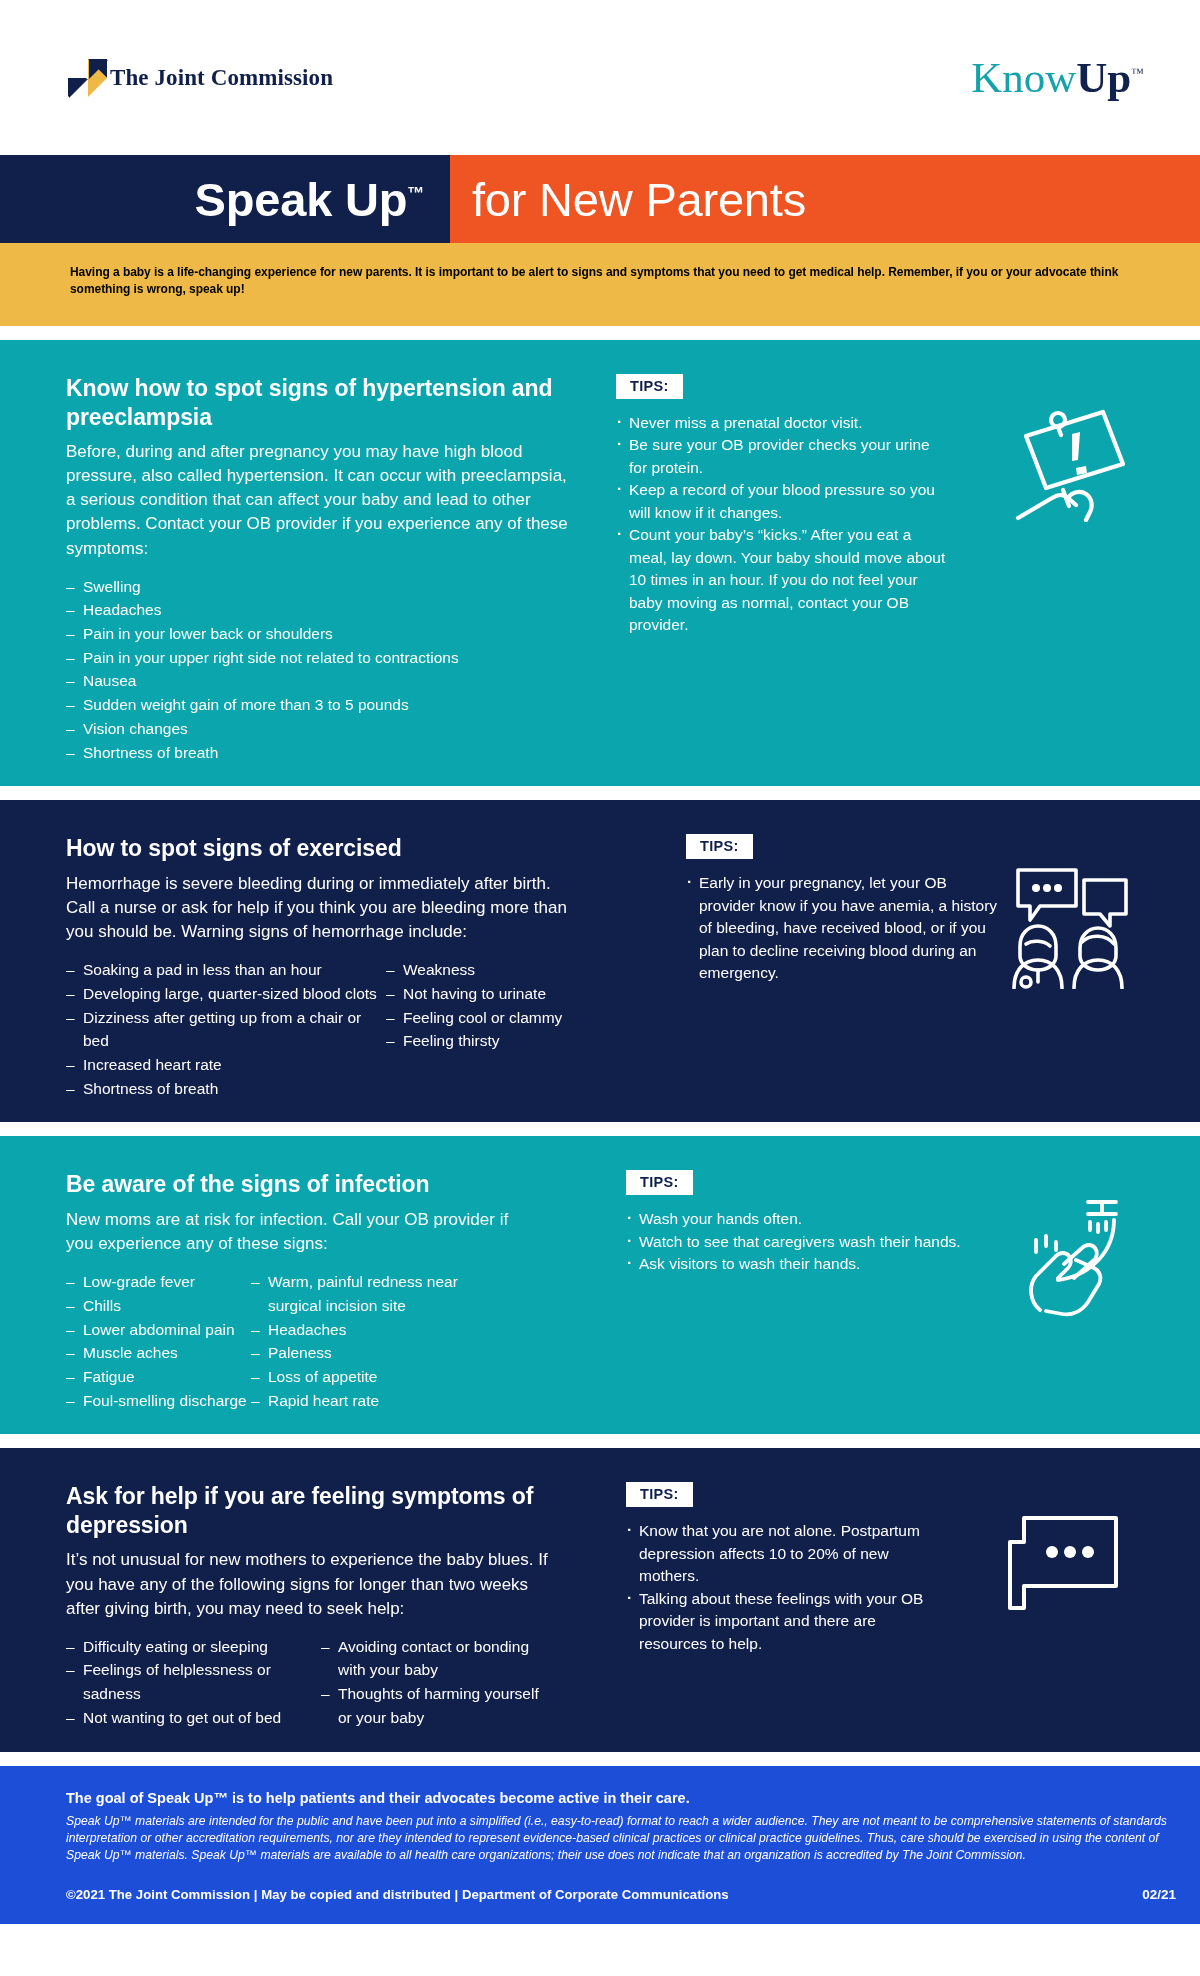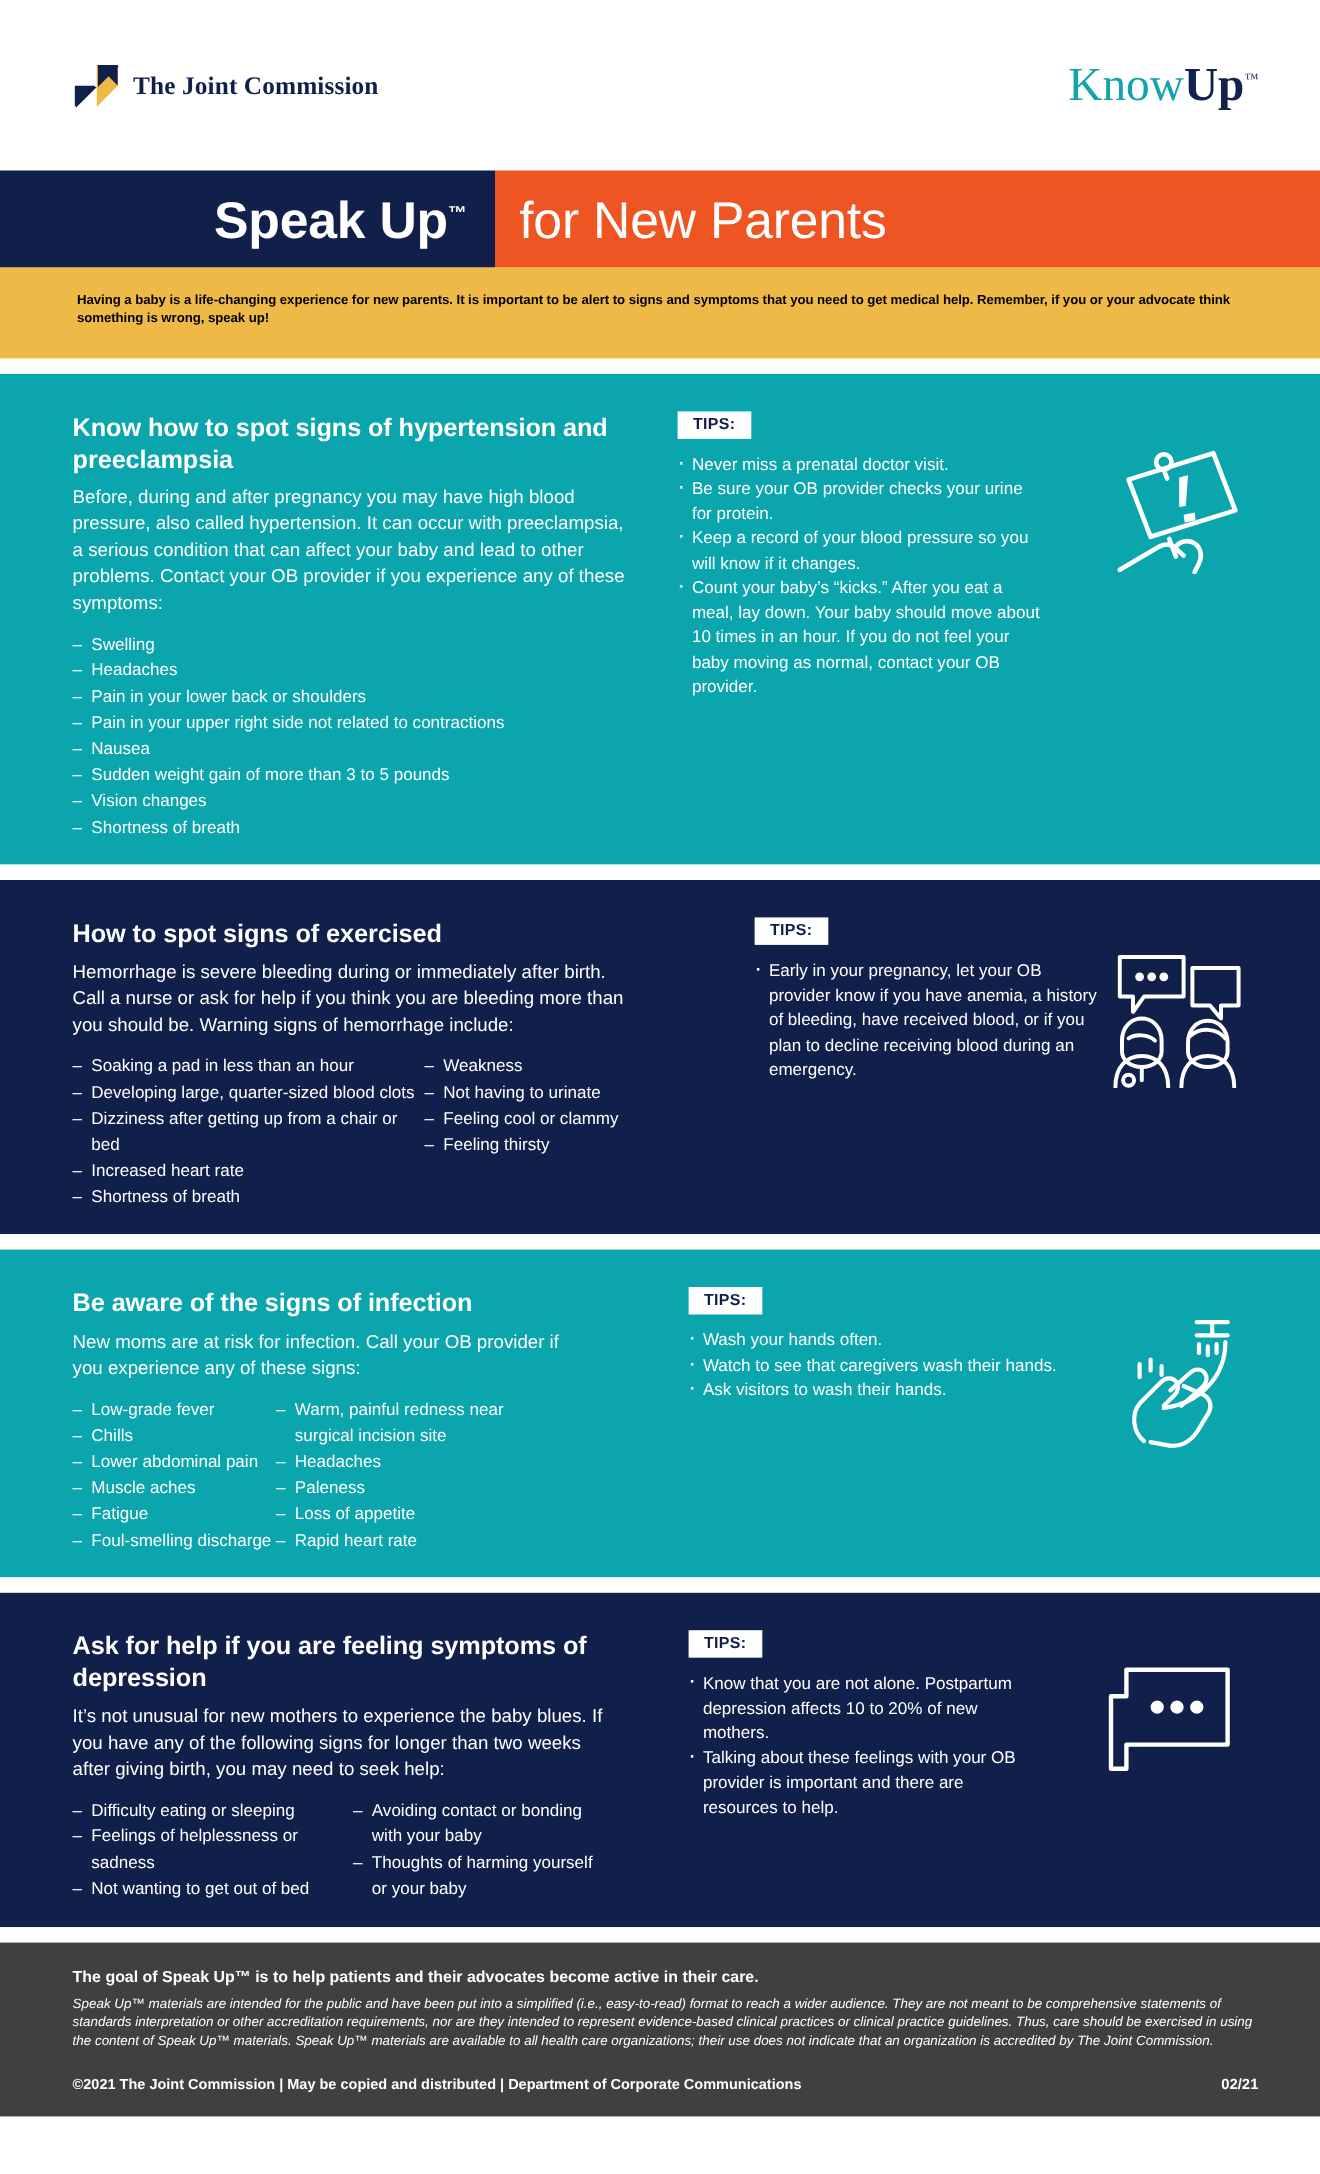--- a/index.html
+++ b/index.html
@@ -13,21 +13,21 @@
 
   
   .header {
     height: 155px;
     background: #ffffff;
     display: flex;
     align-items: center;
     justify-content: space-between;
     padding: 0 56px 0 66px;
   }
-  .tjc-logo { display: flex; align-items: center; gap: 11px; }
+  .tjc-logo { display: flex; align-items: center; }
   .tjc-mark { width: 44px; height: 44px; position: relative; display: block; }
   .tjc-name {
     font-family: "Liberation Serif", serif;
     font-size: 23px;
     font-weight: 700;
     color: #11204a;
     letter-spacing: .1px;
     white-space: nowrap;
   }
   .speakup-logo {
@@ -149,22 +149,22 @@
     position: absolute;
     left: 1px;
     top: -1px;
     font-weight: 700;
   }
 
   .sec-icon { position: absolute; right: 0; pointer-events: none; }
 
   
   .footer {
-    background: #404040;
-    padding: 24px 56px 22px 66px;
+    background: #1d4ed8;
+    padding: 24px 24px 22px 66px;
   }
   .footer-head {
     color: #ffffff;
     font-size: 14.5px;
     font-weight: 700;
     margin-bottom: 7px;
   }
   .footer-disc {
     color: #ffffff;
     font-size: 12.2px;

